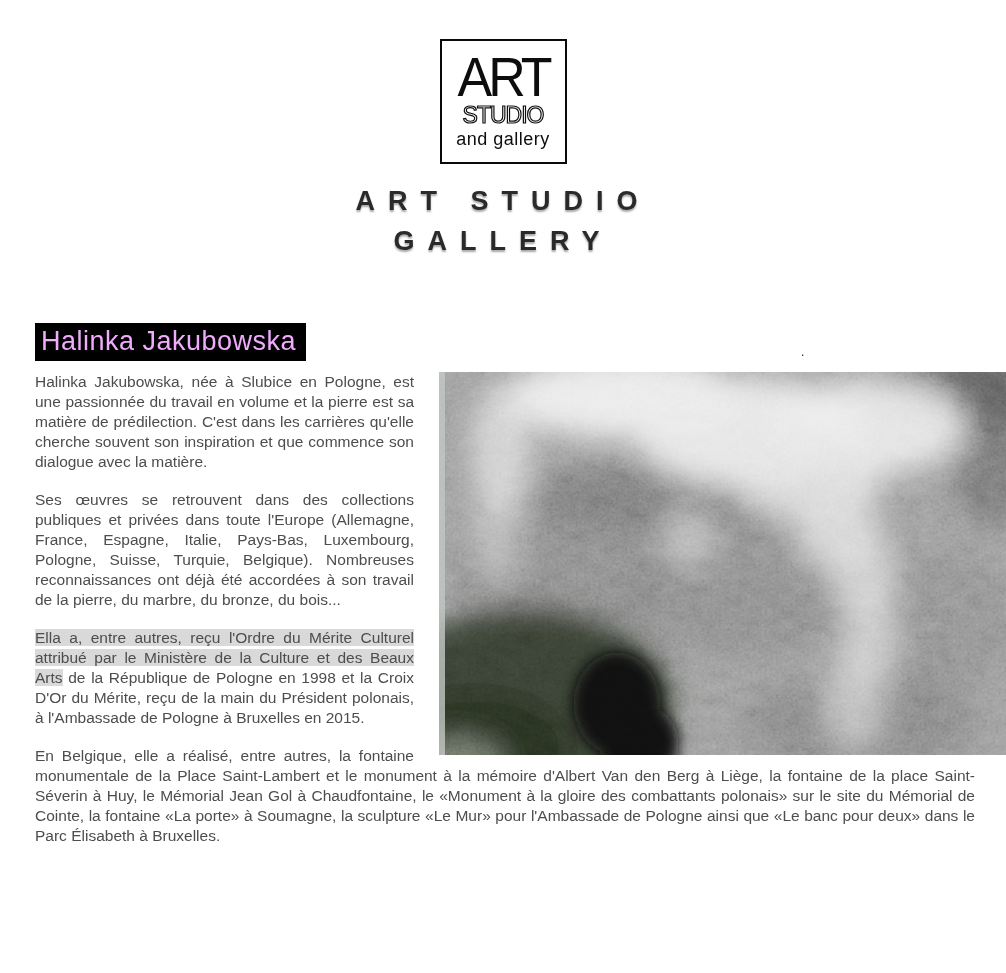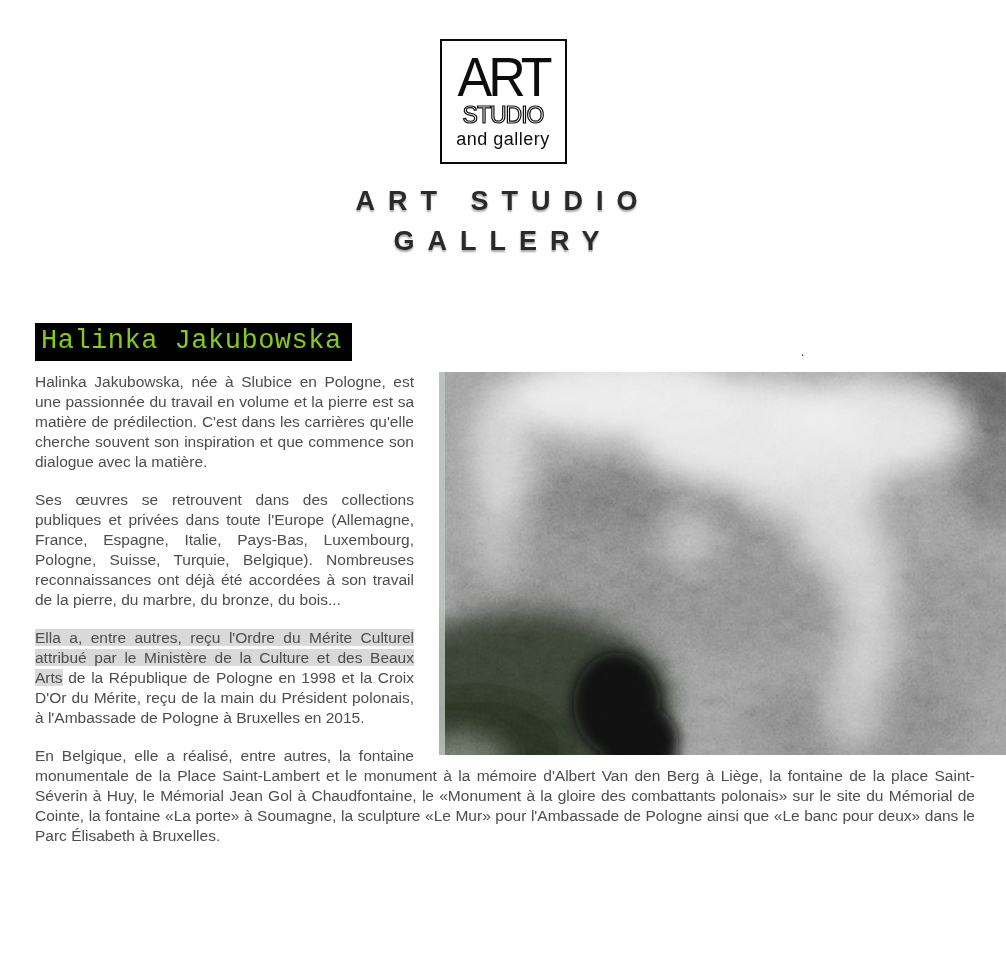--- a/index.html
+++ b/index.html
@@ -56,22 +56,22 @@
   }
   .fb{
     font-family:"DejaVu Sans", sans-serif; font-weight:bold;
     font-size:25px; line-height:25px; color:#0a0a0a; cursor:pointer;
     margin-left:22px; padding-top:6px;
   }
 
   
   main{ position:relative; margin:62px 0 0 35px; width:940px; }
   .page-title{
-    display:inline-block; background:#000; color:#84cc16;
-    font-family:Liberation Mono, monospace; font-weight:400;
+    display:inline-block; background:#000; color:#f0abfc;
+    font-family:Liberation Sans, sans-serif; font-weight:400;
     font-size:27px; line-height:30px; padding:3px 10px 5px 6px;
     letter-spacing:0.5px;
   }
   .stray-mark{
     position:absolute; top:24px; left:766px;
     font-size:12px; color:#222; line-height:10px;
   }
 
   .article{ margin-top:11px; }
   .artwork{

